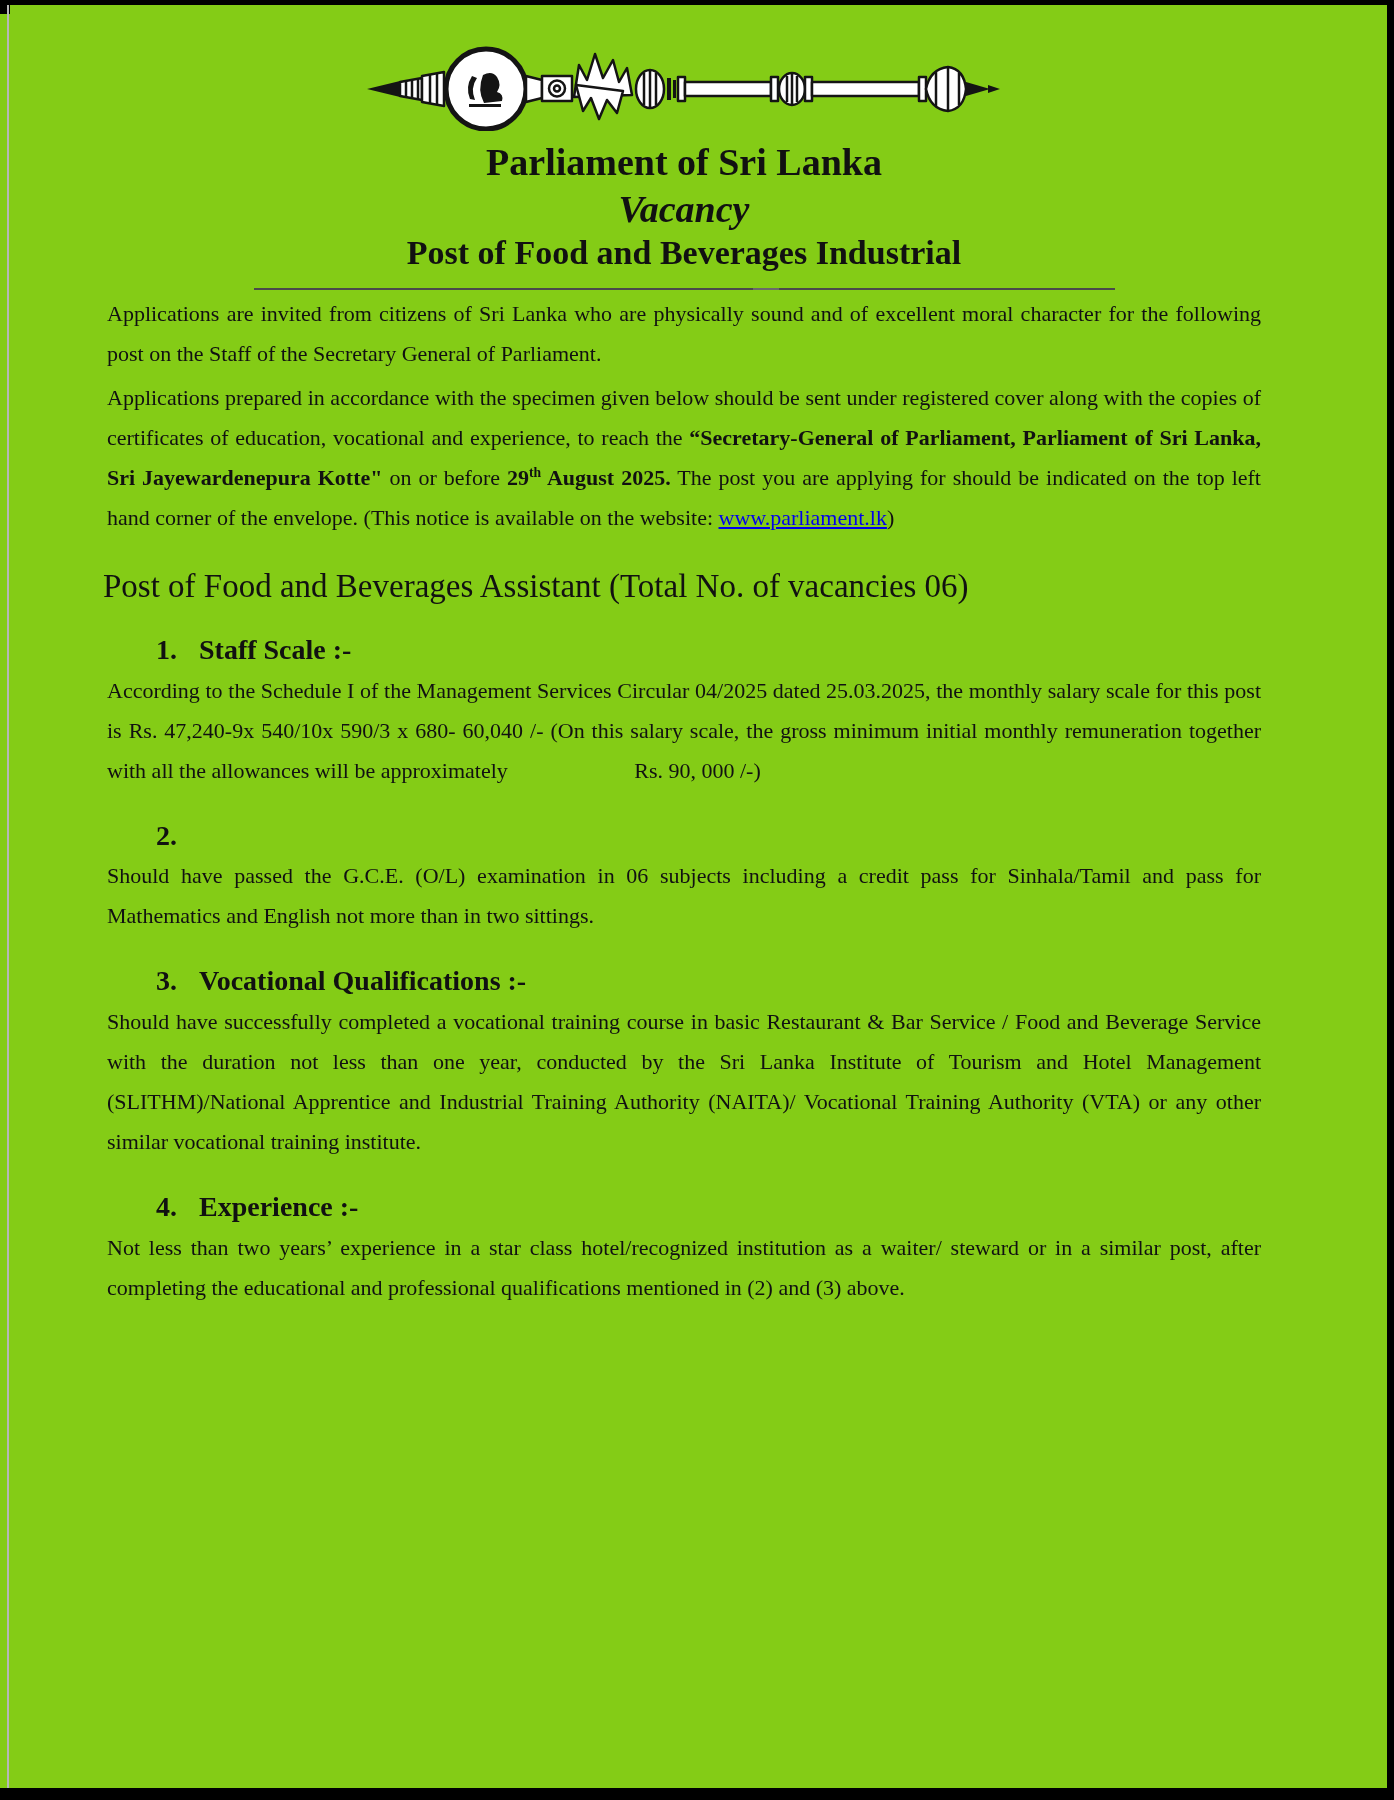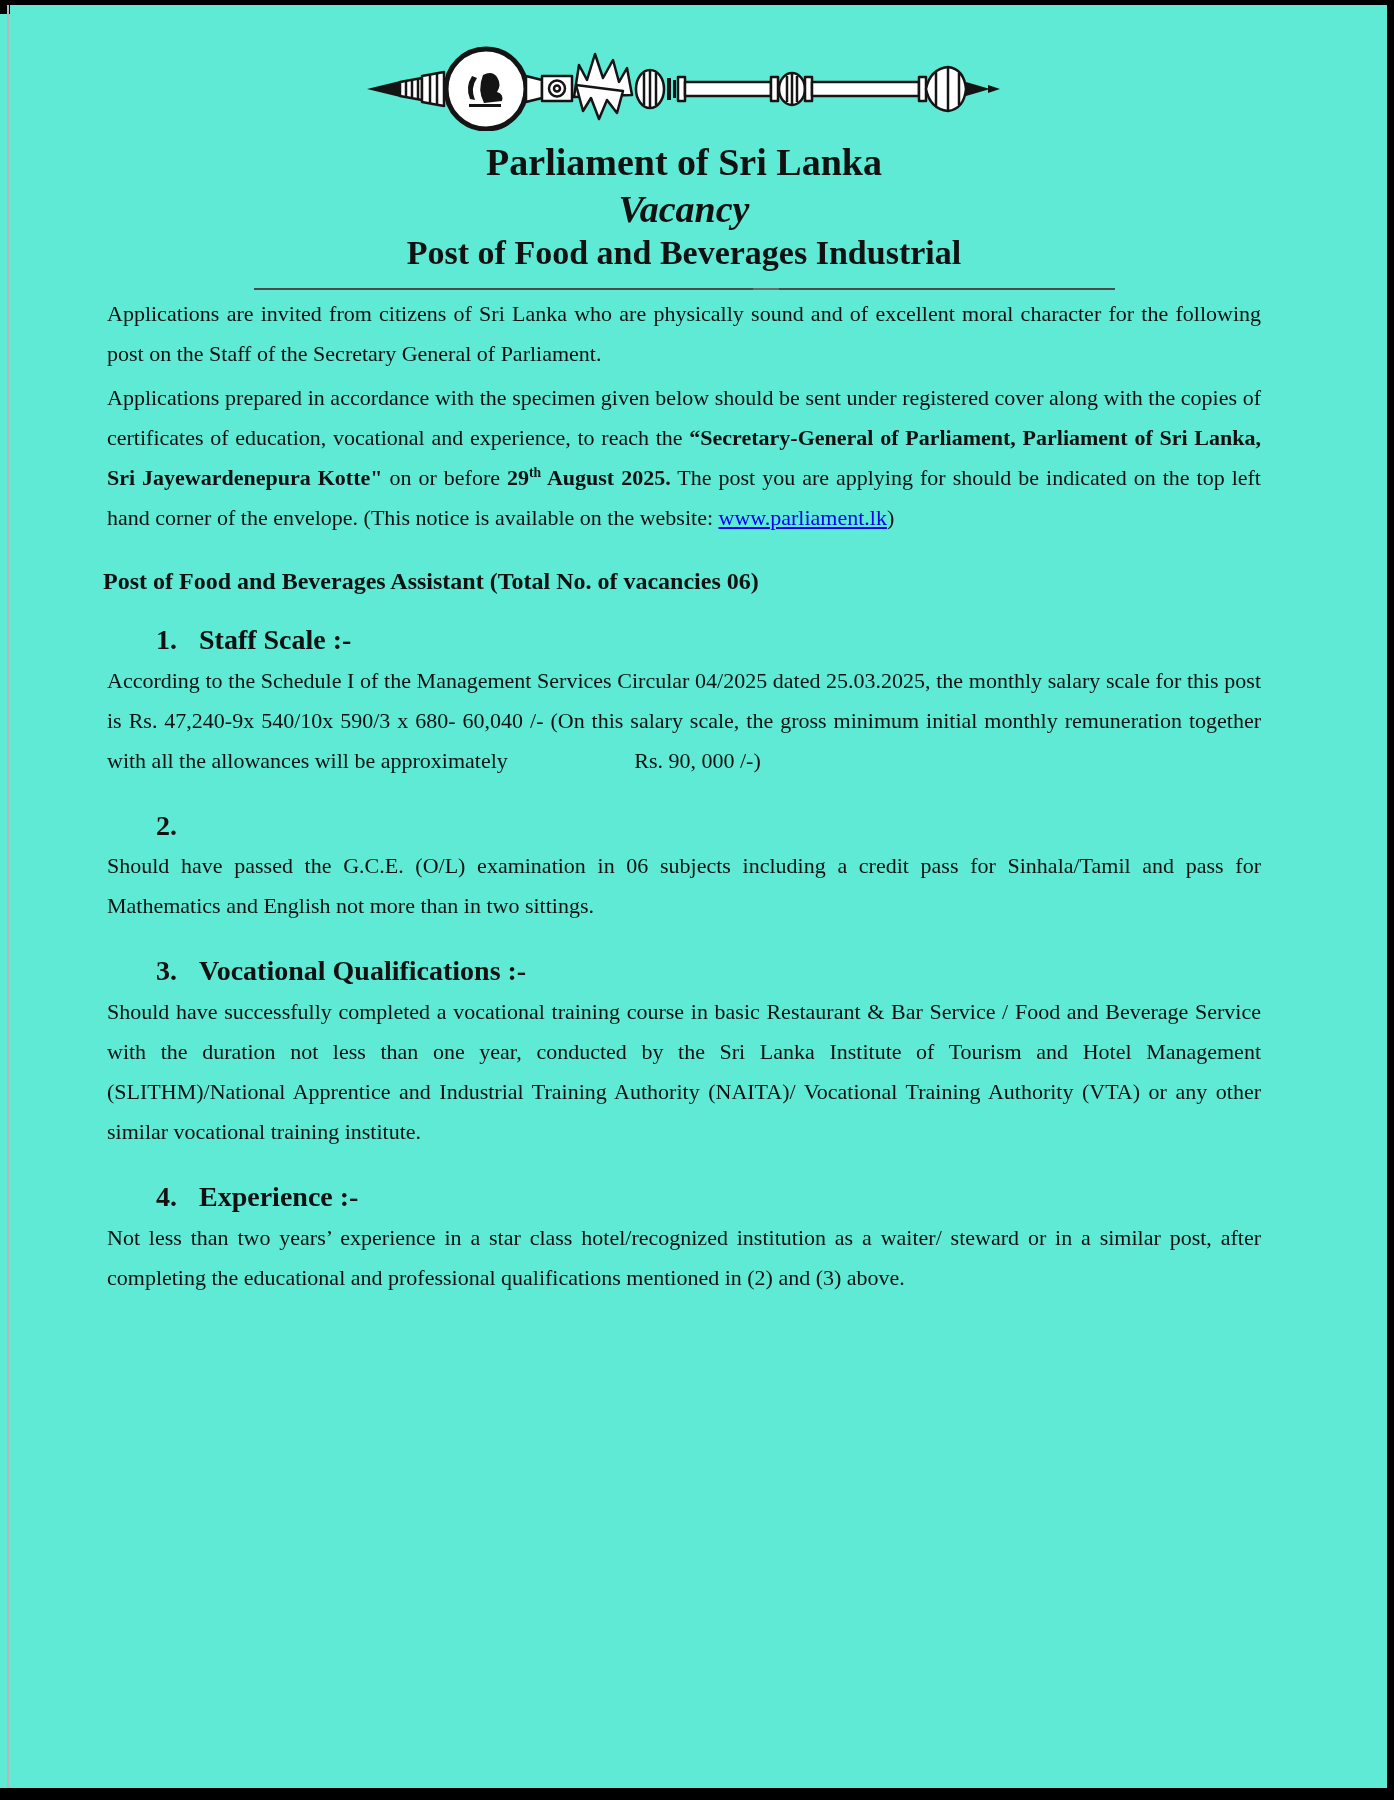--- a/index.html
+++ b/index.html
@@ -1,21 +1,21 @@
 <!DOCTYPE html>
 <html><head>
 <meta charset="utf-8">
 <style>
   html, body { margin: 0; padding: 0; background: #ffffff; }
   .page {
     position: relative;
     width: 1394px;
     height: 1800px;
     box-sizing: border-box;
-    background: #5eead4;
+    background: #84cc16;
     border-top: 5px solid #000;
     border-right: 7px solid #000;
     border-bottom: 12px solid #000;
     overflow: hidden;
     font-family: "Liberation Serif", "DejaVu Serif", serif;
     color: #111;
   }
   .left-line {
     position: absolute;
     left: 7px; top: 0; bottom: 0;
@@ -56,22 +56,22 @@
 
   a.doc-link {
     color: #0000EE;
     font-weight: normal;
     text-decoration: underline;
     cursor: pointer;
   }
 
   .post-heading {
     margin-top: 30px;
-    font-size: 24px;
-    font-weight: bold;
+    font-size: 33px;
+    font-weight: normal;
   }
 
   .section { margin-top: 28px; }
   .sec-head {
     display: flex;
     font-weight: bold;
     font-size: 28px;
     line-height: 1.2;
   }
   .sec-num { flex: none; margin-left: 53px; width: 43px; }

